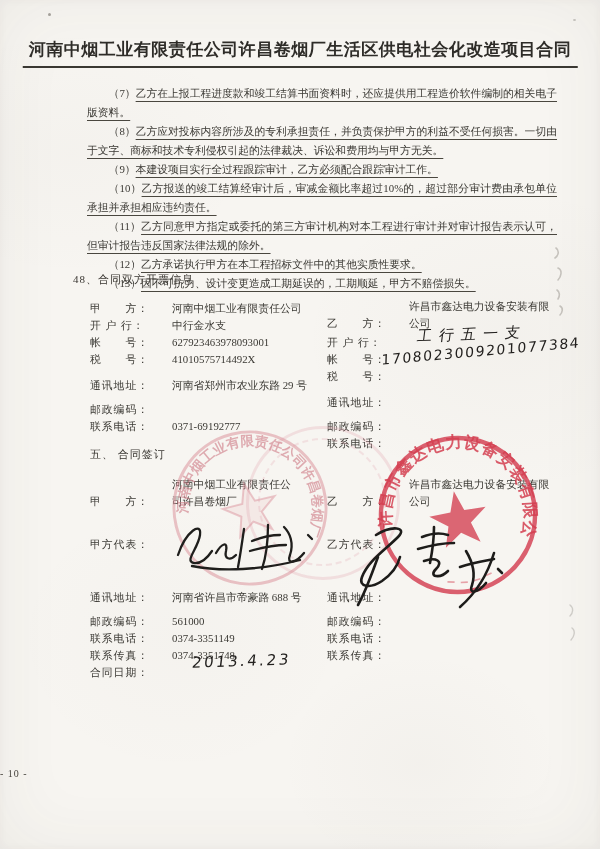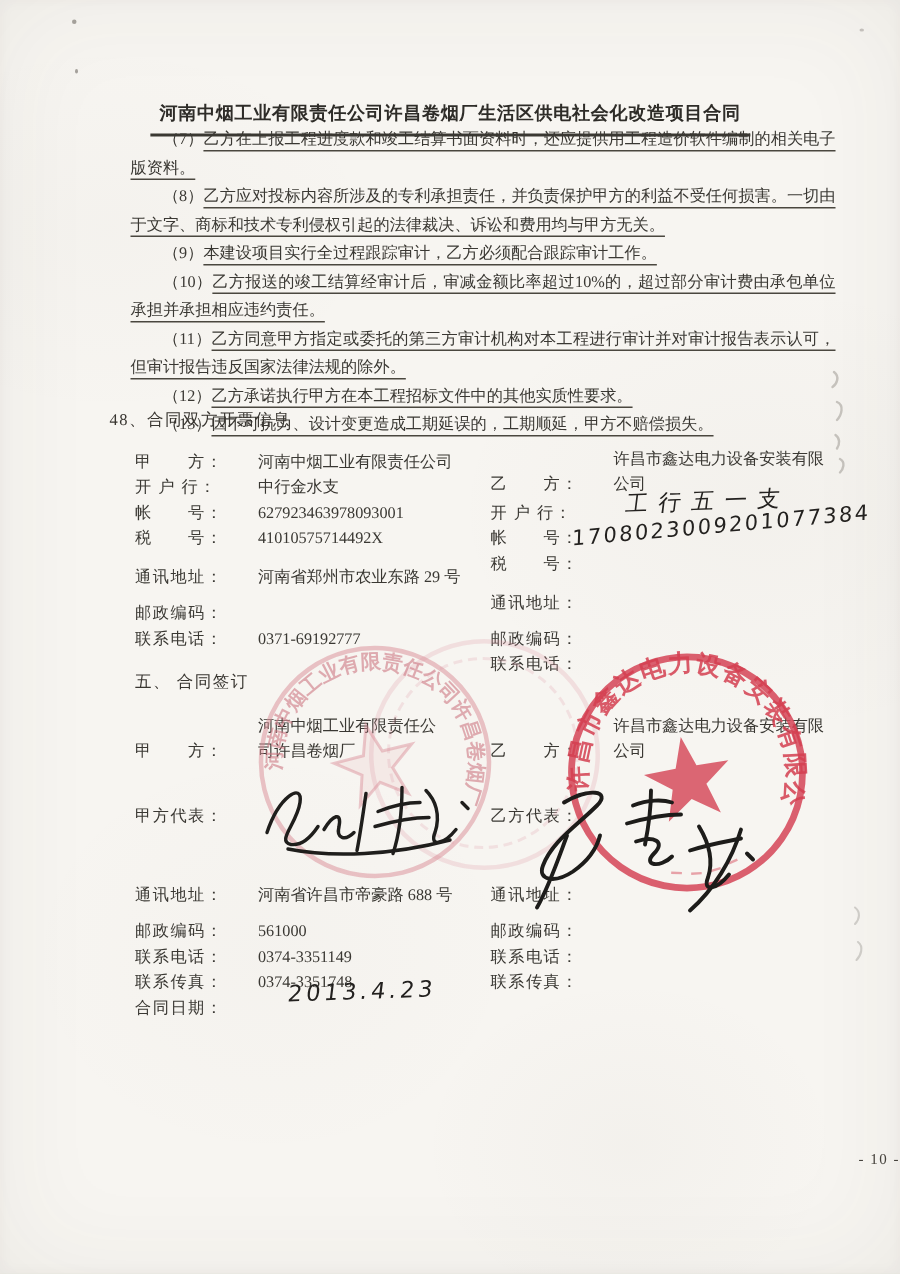--- a/index.html
+++ b/index.html
@@ -10,22 +10,22 @@
       radial-gradient(ellipse 260px 180px at 12% 18%, rgba(120,110,95,0.025), transparent 70%),
       radial-gradient(ellipse 300px 220px at 85% 40%, rgba(120,110,95,0.03), transparent 70%),
       radial-gradient(ellipse 240px 200px at 30% 75%, rgba(120,110,95,0.02), transparent 70%),
       radial-gradient(ellipse 200px 160px at 70% 90%, rgba(120,110,95,0.03), transparent 70%);
     box-shadow: inset 0 0 70px rgba(70,62,50,0.06), inset 0 0 10px rgba(70,62,50,0.04);
     font-family:"Liberation Serif","DejaVu Serif",serif;
     color:#35332f;
   }
   .title{
     position:absolute;top:38px;left:50%;transform:translateX(-50%);
-    font-size:12px;font-weight:700;white-space:nowrap;letter-spacing:0.5px;
-    color:#2e2c28;border-bottom:2px solid #3a3832;padding:0 6px 5px 6px;margin-top:29px;
+    font-size:17px;font-weight:700;white-space:nowrap;letter-spacing:0.5px;
+    color:#2e2c28;border-bottom:2px solid #3a3832;padding:0 6px 5px 6px;
   }
   .clauses{position:absolute;top:84px;left:87px;width:470px;font-size:10.8px;
     line-height:19px;text-align:justify;color:#3a3833;}
   .clause{margin:0;text-indent:2em;}
   .clause .u{text-decoration:underline;text-decoration-color:#4a473f;text-underline-offset:3.5px;}
   .heading{position:absolute;font-size:11px;color:#383530;letter-spacing:1px;}
   .h-billing{top:272px;left:73px;}
   .h-signing{top:447px;left:90px;}
   .col{position:absolute;font-size:10.8px;color:#3a3833;}
   .col .row{display:flex;line-height:17px;margin-bottom:0;align-items:flex-end;}
@@ -41,21 +41,21 @@
   .mbparty{margin-bottom:12px;}
   .mt-addr{margin-top:9px;}
   .mt-zip{margin-top:7px;}
   .sign-col .row{line-height:17px;}
   .rep-row{margin-top:26px;height:17px;}
   .addr-row{margin-top:36px;}
   .hw{position:absolute;font-family:"DejaVu Sans",sans-serif;color:#23211f;white-space:nowrap;}
   #hw-bank{left:417px;top:325px;font-size:15px;letter-spacing:7px;transform:rotate(-2deg) skewX(-9deg);}
   #hw-account{left:381px;top:343px;font-size:14px;letter-spacing:1.6px;transform:rotate(-5deg) skewX(-7deg);}
   #hw-date{left:192px;top:652px;font-size:15px;letter-spacing:2.5px;transform:rotate(-2deg) skewX(-9deg);}
-  .pageno{position:absolute;top:768px;left:0;width:600px;text-align:right;
+  .pageno{position:absolute;top:768px;left:0;width:600px;text-align:left;
     font-size:10px;letter-spacing:1px;color:#45423c;}
   .stamp{position:absolute;pointer-events:none;}
   #stampA{left:150px;top:408px;transform:rotate(-14deg);}
   #stampA-ghost{left:246px;top:426px;width:148px;height:148px;border-radius:50%;
     border:3px solid rgba(222,152,162,0.24);}
   #stampA-ghost .inner{position:absolute;left:9px;top:9px;width:124px;height:124px;
     border-radius:50%;border:2px dashed rgba(222,152,162,0.22);}
   #stampB{left:358px;top:415px;transform:rotate(-10deg);}
   .sig{position:absolute;pointer-events:none;}
   #sigA{left:172px;top:513px;}

